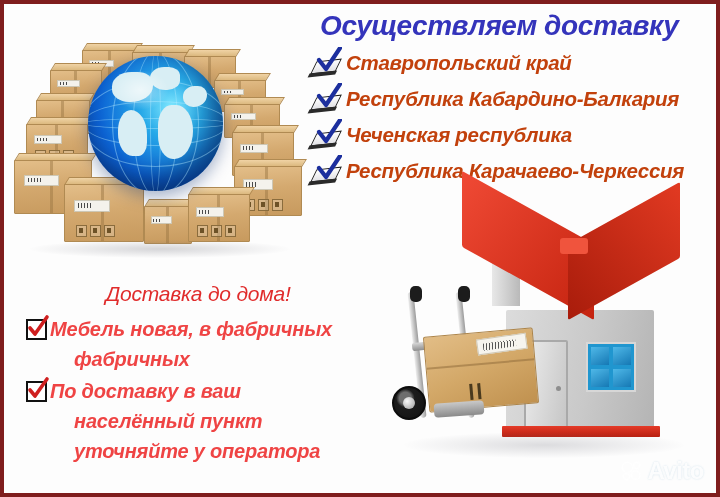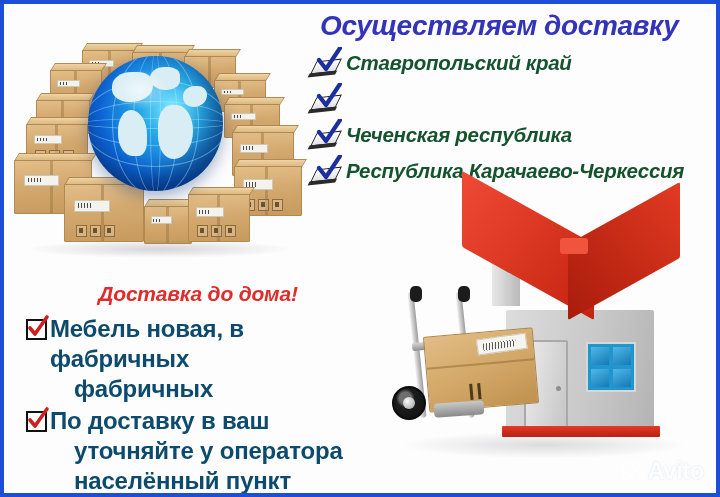--- a/index.html
+++ b/index.html
@@ -5,21 +5,21 @@
   html, body {
     margin: 0;
     padding: 0;
     background: #ffffff;
   }
   #poster {
     position: relative;
     width: 720px;
     height: 497px;
     background: #fdfdfd;
-    border: 4px solid #1d4ed8;
+    border: 4px solid #7f1d1d;
     box-sizing: border-box;
     overflow: hidden;
     font-family: "Liberation Sans", "DejaVu Sans", sans-serif;
   }
 
   
   .globe-art {
     position: absolute;
     left: 4px;
     top: 4px;
@@ -191,35 +191,35 @@
     left: 4px;
     top: -1px;
     width: 26px;
     height: 28px;
     z-index: 2;
   }
   .region-label {
     font-size: 20.5px;
     font-weight: bold;
     font-style: italic;
-    color: #14532d;
+    color: #c2410c;
     white-space: nowrap;
     letter-spacing: -0.3px;
   }
 
   
   .notes-panel {
     position: absolute;
     left: 8px;
     top: 278px;
     width: 372px;
   }
   .notes-heading {
     font-size: 21px;
-    font-weight: bold;
+    font-weight: normal;
     font-style: italic;
     color: #e02b2b;
     text-align: center;
     margin: 0 0 8px 0;
     letter-spacing: -0.2px;
   }
   .note-row {
     display: flex;
     align-items: flex-start;
     margin-bottom: 2px;
@@ -235,23 +235,24 @@
     background: #ffffff;
   }
   .checkbox-red svg {
     position: absolute;
     left: -3px;
     top: -7px;
     width: 26px;
     height: 26px;
   }
   .note-text {
-    font-size: 24px;
+    font-size: 20px;
     font-weight: bold;
-    color: #0c4a6e;
+    font-style: italic;
+    color: #ef4444;
     line-height: 30px;
     letter-spacing: -0.2px;
   }
   .note-text .cont { display: block; padding-left: 24px; }
 
   
   .house-art {
     position: absolute;
     left: 382px;
     top: 232px;
@@ -671,20 +672,21 @@
     </div>
 
 
     <div class="region-row">
       <span class="tick3d">
         <span class="tray"></span>
         <svg class="mark" viewBox="0 0 26 28">
             <path d="M3 13 L10 22 L24 1" stroke="#1c2f9e" stroke-width="4.2" fill="none" stroke-linecap="round" stroke-linejoin="round"></path>
           </svg>
       </span>
+      <span class="region-label">Республика Кабардино-Балкария</span>
     </div>
 
     <div class="region-row">
       <span class="tick3d">
         <span class="tray"></span>
         <svg class="mark" viewBox="0 0 26 28">
             <path d="M3 13 L10 22 L24 1" stroke="#1c2f9e" stroke-width="4.2" fill="none" stroke-linecap="round" stroke-linejoin="round"></path>
           </svg>
       </span>
       <span class="region-label">Чеченская республика</span>
@@ -717,22 +719,22 @@
     </div>
 
     <div class="note-row">
       <span class="checkbox-red">
         <svg viewBox="0 0 26 26">
             <path d="M5 14 L10 20 L22 3" stroke="#cf1f1f" stroke-width="3.6" fill="none" stroke-linecap="round" stroke-linejoin="round"></path>
           </svg>
       </span>
       <span class="note-text">
         <span>По доставку в ваш</span>
+        <span class="cont">населённый пункт</span>
         <span class="cont">уточняйте у оператора</span>
-        <span class="cont">населённый пункт</span>
       </span>
     </div>
   </div>
 
   <div class="house-art">
     <div class="chimney"></div>
     <div class="chimney-cap"></div>
     <div class="house-body"></div>
     <div class="roof-left"></div>
     <div class="roof-right"></div>

